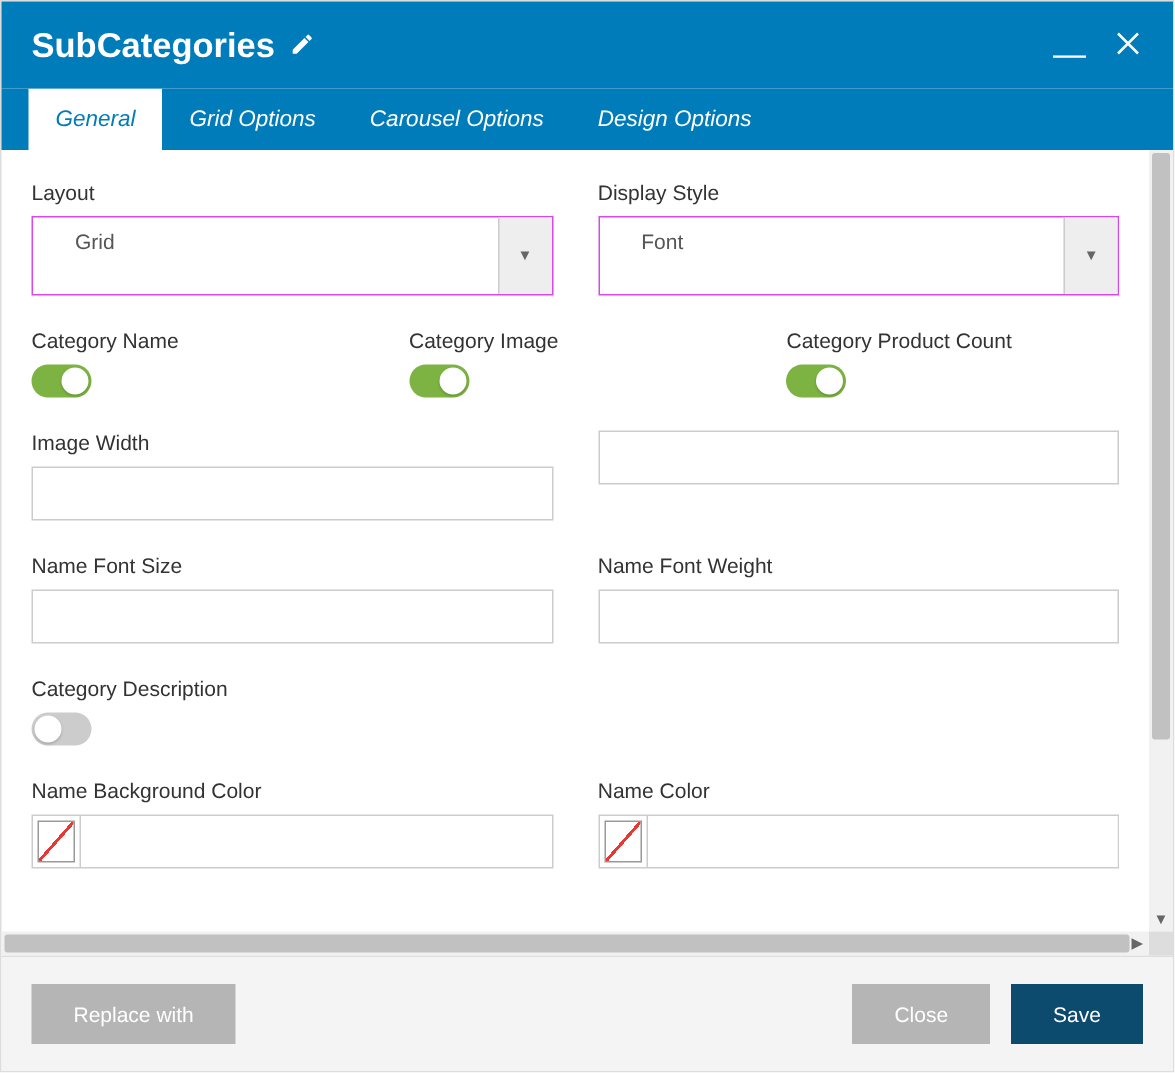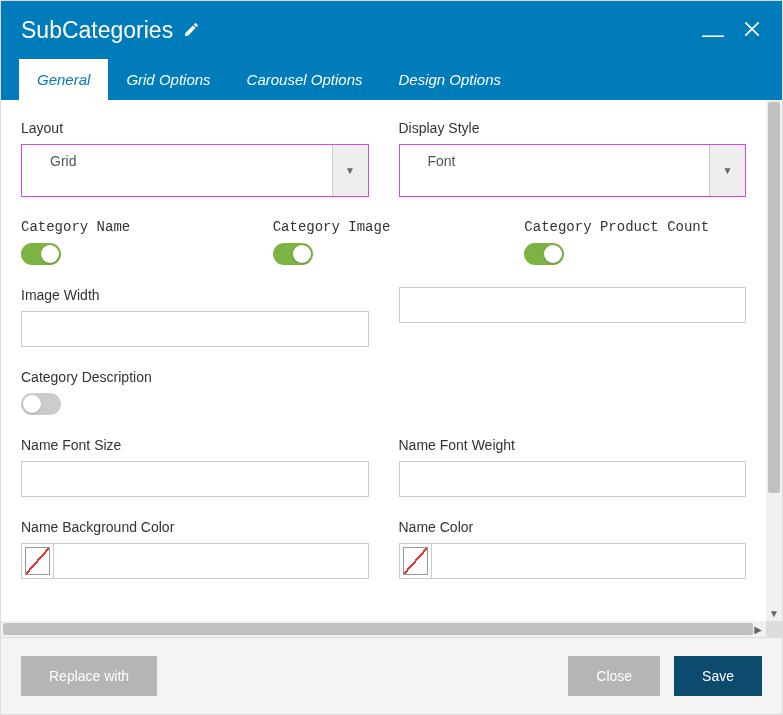--- a/index.html
+++ b/index.html
@@ -1,19 +1,19 @@
 <!DOCTYPE html>
 <html><head>
   <meta charset="utf-8">
   <style>
     * { margin: 0; padding: 0; box-sizing: border-box; }
     body { font-family: 'Segoe UI', Arial, sans-serif; background: #fff; width: 783px; height: 715px; overflow: hidden; }
     .dialog { width: 100%; height: 100%; display: flex; flex-direction: column; border: 1px solid #ddd; }
     .header { background: #007cba; color: #fff; height: 58px; display: flex; align-items: center; padding: 0 20px; position: relative; }
-    .header-title { font-size: 23px; font-weight: 400; display: flex; align-items: center; gap: 10px; }
+    .header-title { font-size: 23px; font-weight: 700; display: flex; align-items: center; gap: 10px; }
     .pencil-icon svg { width: 17px; height: 17px; fill: #fff; }
     .header-controls { position: absolute; right: 20px; top: 18px; display: flex; gap: 18px; align-items: center; }
     .minimize-icon { font-size: 22px; color: #fff; cursor: pointer; line-height: 10px; position: relative; top: 4px; }
     .close-icon svg { width: 20px; height: 20px; stroke: #fff; stroke-width: 2; cursor: pointer; }
     .tabs { background: #007cba; display: flex; padding-left: 18px; gap: 0; }
     .tab { padding: 12px 18px; color: #fff; font-size: 15px; cursor: pointer; background: transparent; font-style: italic; }
     .tab.active { background: #fff; color: #007cba; }
     .content-wrapper { flex: 1; display: flex; overflow: hidden; }
     .content { flex: 1; padding: 20px; overflow-y: auto; }
     .scrollbar-v { width: 16px; background: #f1f1f1; position: relative; }
@@ -30,21 +30,21 @@
     .select-value { flex: 1; padding: 8px 12px; font-size: 14px; color: #555; }
     .select-btn { width: 36px; background: #eee; border-left: 1px solid #ccc; display: flex; align-items: center; justify-content: center; font-size: 10px; color: #666; }
     .input { width: 100%; height: 36px; border: 1px solid #ccc; padding: 8px 12px; font-size: 14px; }
     .toggle { width: 40px; height: 22px; border-radius: 11px; position: relative; cursor: pointer; }
     .toggle.on { background: #7cb342; }
     .toggle.off { background: #ccc; }
     .toggle-knob { width: 18px; height: 18px; background: #fff; border-radius: 50%; position: absolute; top: 2px; box-shadow: 0 1px 2px rgba(0,0,0,0.2); }
     .toggle.on .toggle-knob { right: 2px; }
     .toggle.off .toggle-knob { left: 2px; }
     .toggle-row { display: flex; gap: 30px; margin-bottom: 22px; }
-    .toggle-field { flex: 1; font-family: Liberation Mono, monospace; }
+    .toggle-field { flex: 1; }
     .color-wrap { display: flex; border: 1px solid #ccc; height: 36px; }
     .color-swatch { width: 32px; border-right: 1px solid #ccc; display: flex; align-items: center; justify-content: center; background: #fff; padding: 3px; }
     .no-color { width: 100%; height: 100%; border: 1px solid #999; background: linear-gradient(to bottom right, transparent 47%, #e53935 47%, #e53935 53%, transparent 53%); }
     .color-input { flex: 1; border: none; padding: 8px 12px; font-size: 14px; outline: none; }
     .footer { background: #f4f4f4; padding: 18px 20px; display: flex; justify-content: space-between; border-top: 1px solid #ddd; }
     .btn { padding: 12px 28px; border: none; font-size: 14px; cursor: pointer; }
     .btn-grey { background: #b5b5b5; color: #fff; }
     .btn-blue { background: #0c4a6e; color: #fff; }
     .footer-right { display: flex; gap: 14px; }
   </style>
@@ -125,35 +125,35 @@
           <span class="field-label">Image Width</span>
           <input class="input" value="" style="">
         </div>
         <div class="field">
           <input class="input" value="" style="">
         </div>
       </div>
 
       <div class="row">
         <div class="field">
-          <span class="field-label">Category Description</span>
-          <div class="toggle off">
-              <div class="toggle-knob"></div>
-            </div>
-        </div>
-      </div>
-
-      <div class="row">
-        <div class="field">
           <span class="field-label">Name Font Size</span>
           <input class="input" value="" style="">
         </div>
         <div class="field">
           <span class="field-label">Name Font Weight</span>
           <input class="input" value="" style="">
+        </div>
+      </div>
+
+      <div class="row">
+        <div class="field">
+          <span class="field-label">Category Description</span>
+          <div class="toggle off">
+              <div class="toggle-knob"></div>
+            </div>
         </div>
       </div>
 
       <div class="row">
         <div class="field">
           <span class="field-label">Name Background Color</span>
           <div class="color-wrap">
             <div class="color-swatch">
                 <div class="no-color"></div>
               </div>

